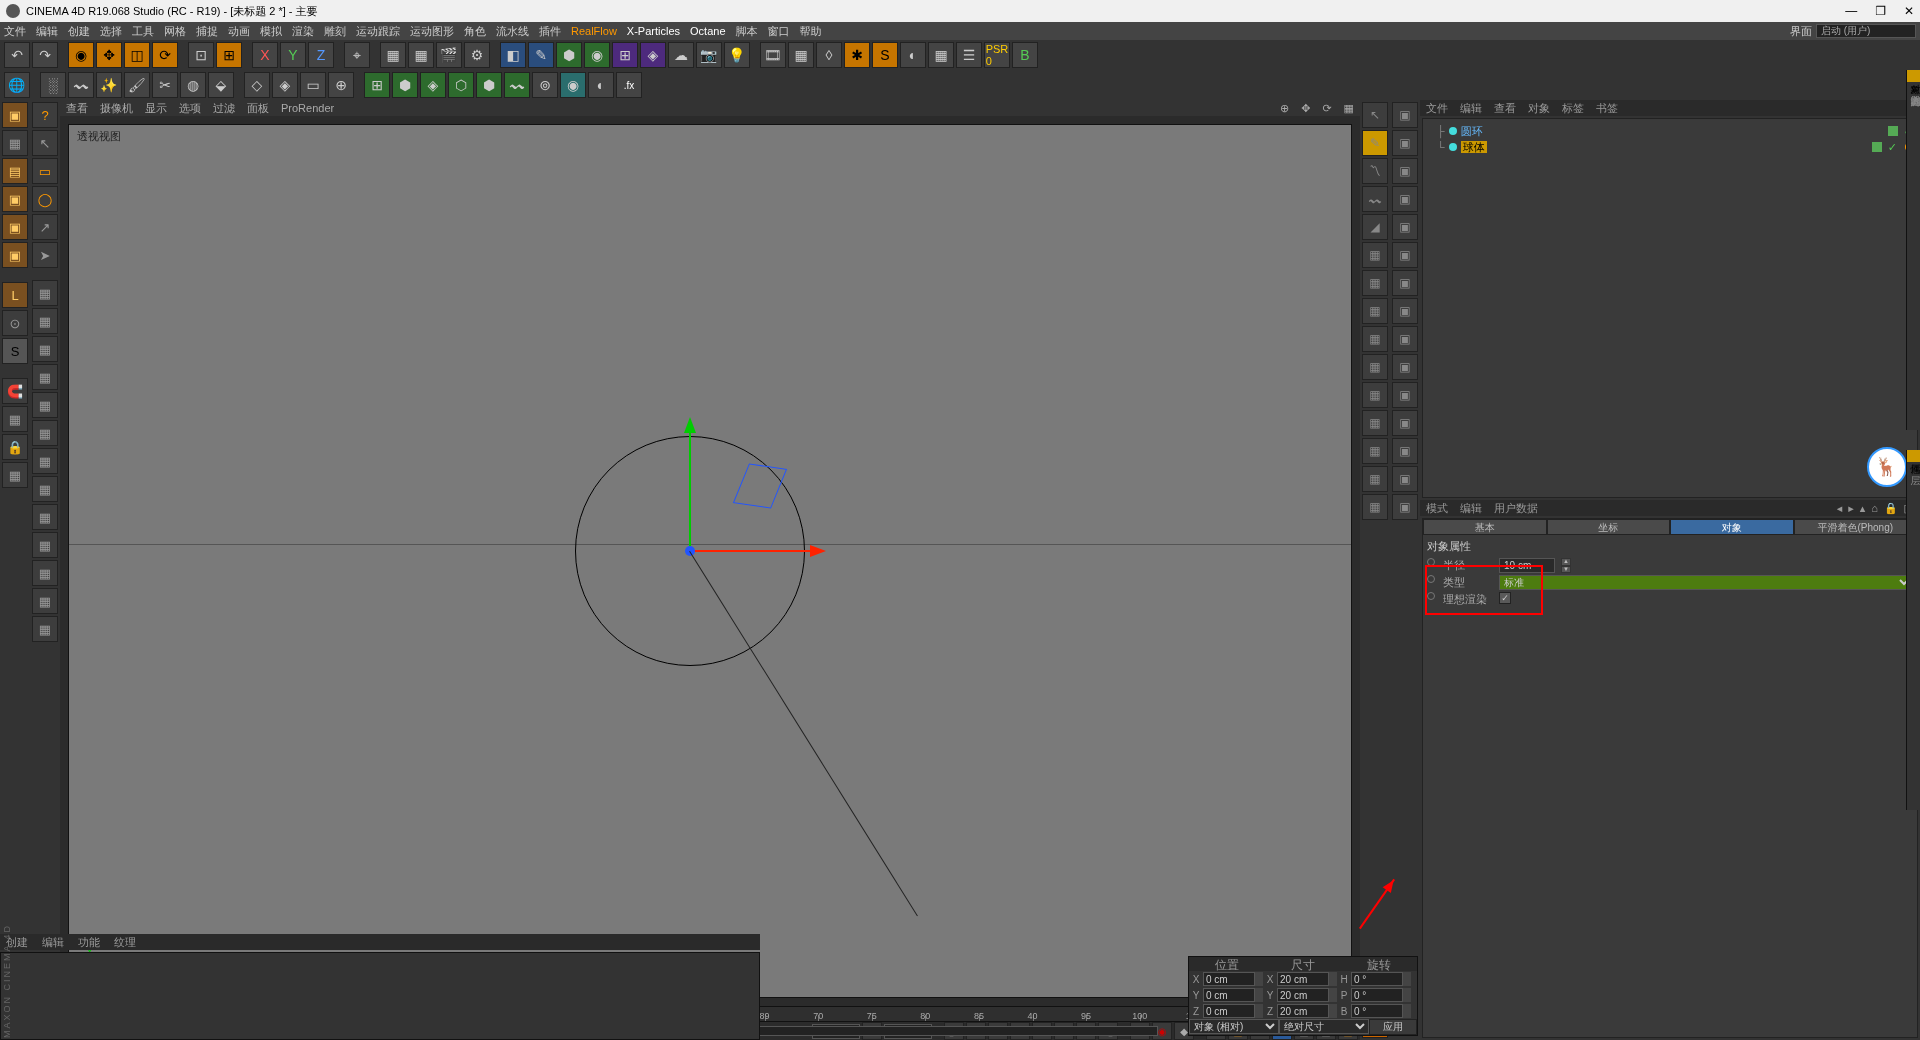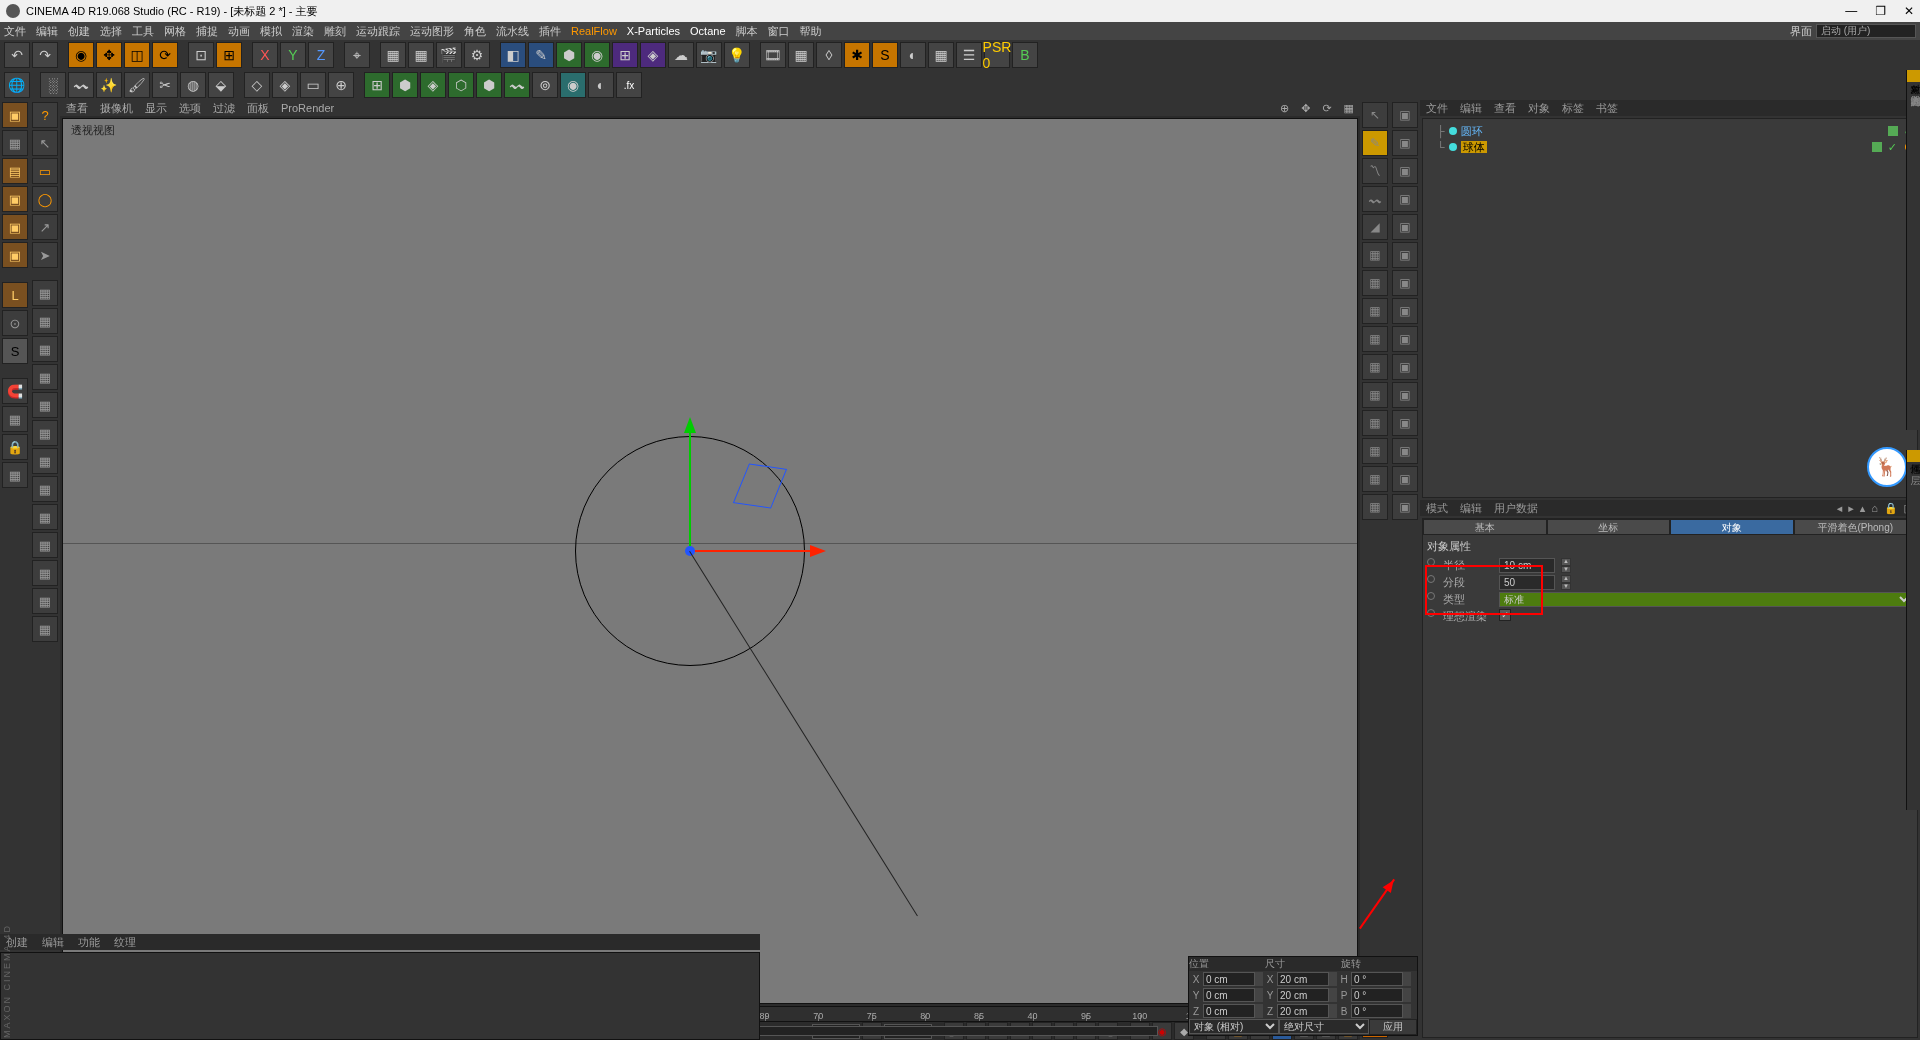--- a/index.html
+++ b/index.html
@@ -28,21 +28,21 @@
 
 .mainarea{display:flex;height:calc(1040px - 22px - 18px - 30px - 30px)}
 .leftcol{width:30px;background:#333;display:flex;flex-direction:column;gap:2px;padding:2px}
 .leftcol2{width:30px;background:#333;display:flex;flex-direction:column;gap:2px;padding:2px}
 .leftcol .ico,.leftcol2 .ico{width:26px;height:26px;background:#3d3d3d;border:1px solid #222;display:flex;align-items:center;justify-content:center;font-size:13px;color:#999}
 .ico.orange{background:#7a5020;color:#fc6}
 
 .viewwrap{flex:1;display:flex;flex-direction:column;background:#2b2b2b}
 .viewtabs{height:16px;background:#333;display:flex;align-items:center;padding:0 6px;gap:12px;color:#aaa;font-size:11px}
 .viewtabs .spacer{flex:1}
-.viewport{flex:1;background:#7a7a7a;position:relative;margin:2px;border:1px solid #111}
+.viewport{flex:1;background:#7a7a7a;position:relative;margin:8px;border:1px solid #111}
 .vplabel{position:absolute;top:4px;left:8px;color:#222;font-size:11px}
 .gridinfo{position:absolute;bottom:4px;right:8px;color:#222;font-size:11px}
 .vpyx{position:absolute;bottom:12px;left:12px;font-size:10px}
 .vpyx .y{color:#0c0;position:absolute;bottom:28px;left:5px}
 .vpyx .x{color:#f30;position:absolute;bottom:-4px;left:20px}
 .vpyx::before{content:"";position:absolute;bottom:0;left:8px;width:2px;height:28px;background:#0c0}
 .vpyx::after{content:"";position:absolute;bottom:0;left:8px;width:28px;height:2px;background:#f30}
 
 .gizmo{position:absolute;left:50%;top:50%;transform:translate(-20px,-10px)}
 .gizmo .circle{position:absolute;width:230px;height:230px;border:1px solid #000;border-radius:50%;left:-115px;top:-115px}
@@ -96,21 +96,21 @@
 .tctrls .slider{flex:1;height:10px;background:#222;border:1px solid #555;position:relative}
 .tctrls .slider .thumb{position:absolute;left:0;top:-1px;width:28px;height:10px;background:#666}
 .tctrls .pbtn{width:20px;height:18px;background:#3a3a3a;border:1px solid #222;display:flex;align-items:center;justify-content:center;font-size:10px;color:#aaa}
 .tctrls .pbtn.play{color:#0c0}
 .tctrls .pbtn.rec{color:#c00}
 
 .bottabs{height:16px;background:#2a2a2a;display:flex;align-items:center;padding:0 6px;gap:14px;color:#999}
 
 .coordpanel{position:absolute;right:502px;bottom:4px;width:230px;background:#333;border:1px solid #111}
 .coordpanel .hdr{display:flex;height:14px;background:#2a2a2a}
-.coordpanel .hdr span{flex:1;font-size:10px;color:#999}
+.coordpanel .hdr span{flex:1;text-align:center;font-size:12px;color:#999}
 .coordpanel .row{display:flex;height:16px;align-items:center}
 .coordpanel .row span.l{width:14px;text-align:center;color:#999;font-size:10px}
 .coordpanel .row input{background:#222;border:1px solid #555;color:#ccc;height:14px;width:52px;font-size:10px;padding:0 2px}
 .coordpanel .row .sp{width:8px;height:14px;background:#444}
 .coordpanel .ftr{display:flex;height:16px}
 .coordpanel .ftr select{flex:1;background:#2a2a2a;border:1px solid #555;color:#ccc;height:15px;font-size:10px}
 .coordpanel .ftr button{width:48px;background:#3a3a3a;border:1px solid #222;color:#ccc;font-size:10px}
 
 .redarrow{position:absolute;width:2px;height:60px;background:#f00;transform:rotate(35deg)}
 .redarrow::after{content:"";position:absolute;top:-4px;left:-4px;border:5px solid transparent;border-bottom:12px solid #f00}
@@ -194,21 +194,21 @@
   <div class="tbtn">💡</div>
   <div class="sep"></div>
   <div class="tbtn">🎞</div>
   <div class="tbtn">▦</div>
   <div class="tbtn">◊</div>
   <div class="tbtn orange">✱</div>
   <div class="tbtn orange">S</div>
   <div class="tbtn">◐</div>
   <div class="tbtn">▦</div>
   <div class="tbtn">☰</div>
-  <div class="tbtn" style="color:#fc0;font-size:14px">PSR<br>0</div>
+  <div class="tbtn" style="color:#fc0;font-size:11px">PSR<br>0</div>
   <div class="tbtn" style="color:#5c5">B</div>
 </div>
 
 <div class="toolrow" style="height:30px">
   <div class="tbtn">🌐</div>
   <div class="sep"></div>
   <div class="tbtn">░</div>
   <div class="tbtn">〰</div>
   <div class="tbtn">✨</div>
   <div class="tbtn">🖌</div>
@@ -496,29 +496,20 @@
           <span class="bullet"></span>
           <span class="lab">半径</span>
           <input value="10 cm" style="">
           <div class="spin">
               <span>▲</span>
               <span>▼</span>
             </div>
         </div>
         <div class="attrrow">
           <span class="bullet"></span>
-          <span class="lab">分段</span>
-          <input value="50" style="">
-          <div class="spin">
-              <span>▲</span>
-              <span>▼</span>
-            </div>
-        </div>
-        <div class="attrrow">
-          <span class="bullet"></span>
           <span class="lab">类型</span>
           <select><option>标准</option></select>
         </div>
         <div class="attrrow">
           <span class="bullet"></span>
           <span class="lab">理想渲染</span>
           <span class="chkbox">✓</span>
         </div>
       </div>
       <div class="redbox" style="left:2px;top:46px;width:118px;height:50px"></div>

